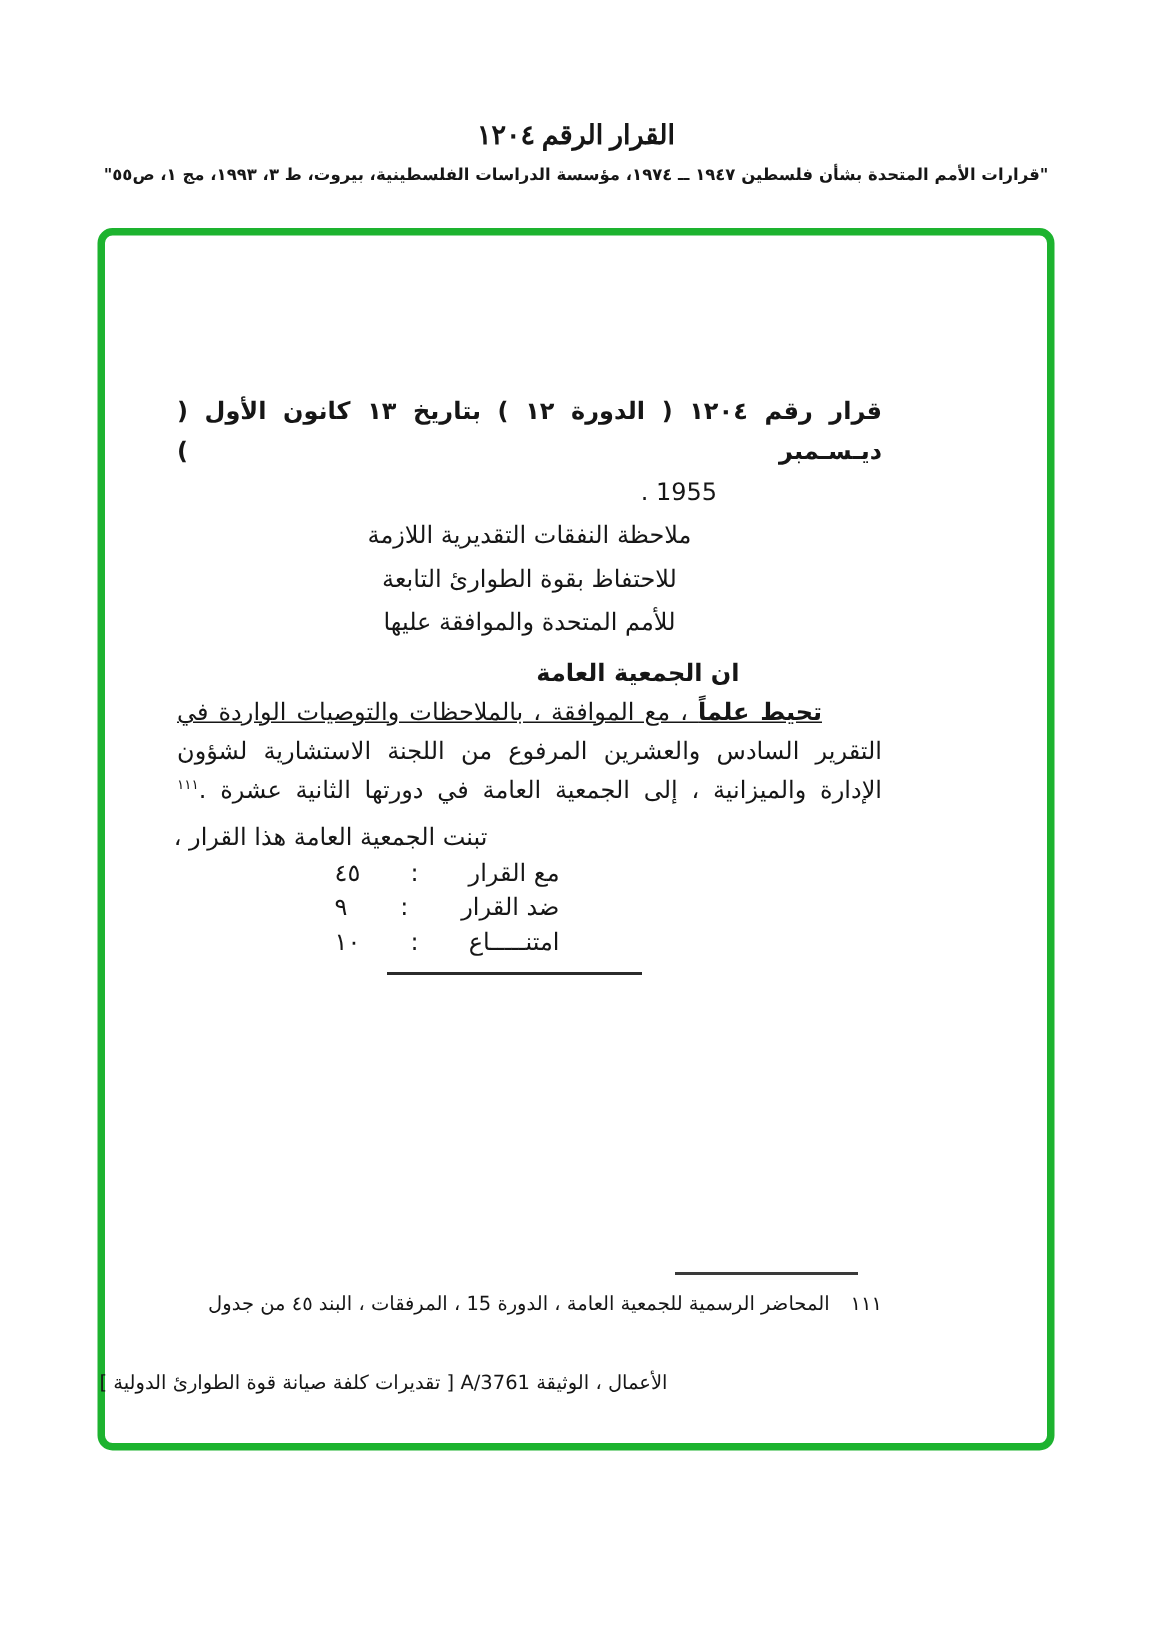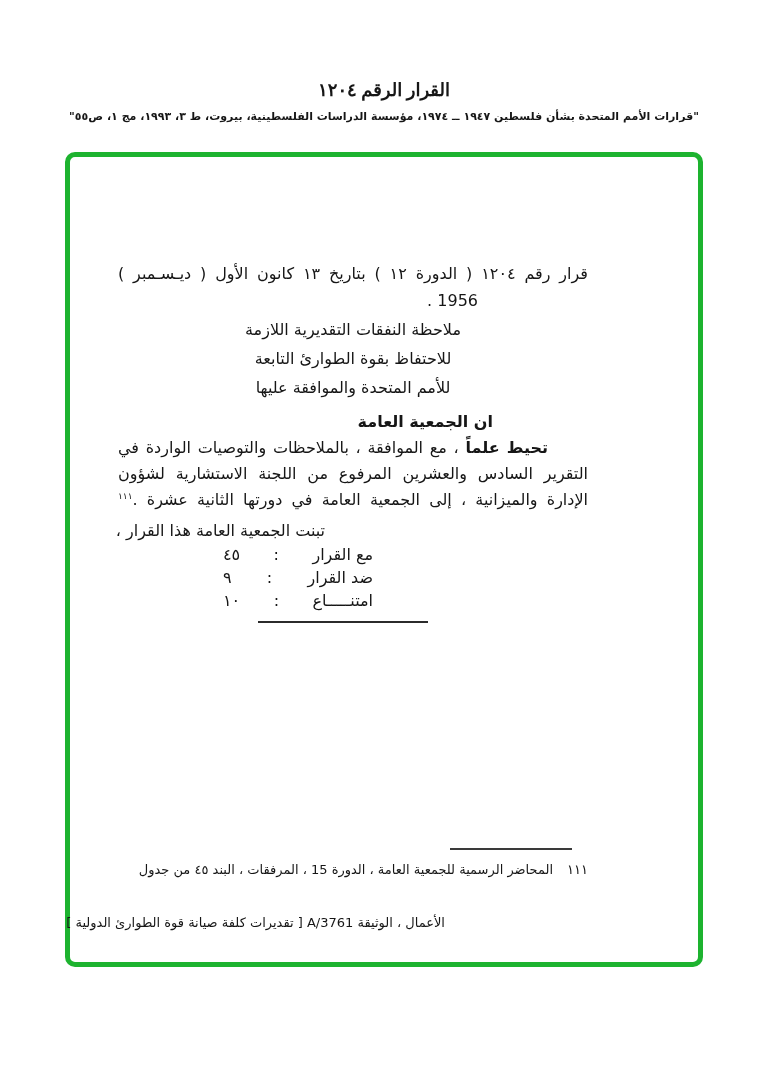--- a/index.html
+++ b/index.html
@@ -36,29 +36,30 @@
   .column{
     position:absolute;top:103px;right:110px;left:48px;
     font-size:16px;line-height:27px;
     text-align:right;
   }
   
 
   .h-line1{
     text-align:justify;text-align-last:justify;
     white-space:nowrap0;
+    font-weight:bold;
   }
   .h-line2{margin-right:110px;}
 
   .subject{font-weight:normal;text-align:center;line-height:27px;margin-top:2px;}
 
   .preamble{font-weight:bold;margin-right:95px;margin-top:7px;}
 
   .para-line{text-align:justify;text-align-last:justify;line-height:26px;}
-  .para-first{padding-right:40px;}
+  .para-first{padding-right:40px;text-decoration:underline;}
   .lead{font-weight:bold;}
   .fn-ref{font-size:9px;vertical-align:super;line-height:0;}
 
   .adopt-1{margin-right:263px;margin-top:6px;line-height:24px;white-space:nowrap;}
   .adopt-2{margin-right:263px;line-height:24px;word-spacing:5px;white-space:nowrap;}
   .adopt-3{margin-right:308px;line-height:24px;}
 
   .vote-row{
     display:flex;justify-content:space-between;align-items:baseline;
     width:150px;margin-right:215px;line-height:23px;
@@ -87,21 +88,21 @@
   <div class="page-title">القرار الرقم ١٢٠٤</div>
 
   <div class="source-line">"قرارات الأمم المتحدة بشأن فلسطين ١٩٤٧ ــ ١٩٧٤، مؤسسة الدراسات الفلسطينية، بيروت، ط ٣، ١٩٩٣، مج ١، ص٥٥"</div>
 
   <div class="frame">
 
     <div class="column">
 
       <div class="h-line1">قرار رقم ١٢٠٤ ( الدورة ١٢ ) بتاريخ ١٣ كانون الأول ( ديـسـمبر )</div>
 
-      <div class="h-line2">1956 .</div>
+      <div class="h-line2">1955 .</div>
 
       <div class="subject">ملاحظة النفقات التقديرية اللازمة</div>
       <div class="subject">للاحتفاظ بقوة الطوارئ التابعة</div>
       <div class="subject">للأمم المتحدة والموافقة عليها</div>
 
       <div class="preamble">ان الجمعية العامة</div>
 
       <div class="para-line para-first">
         <span class="lead">تحيط علماً</span><span> ، مع الموافقة ، بالملاحظات والتوصيات الواردة في</span>
       </div>

